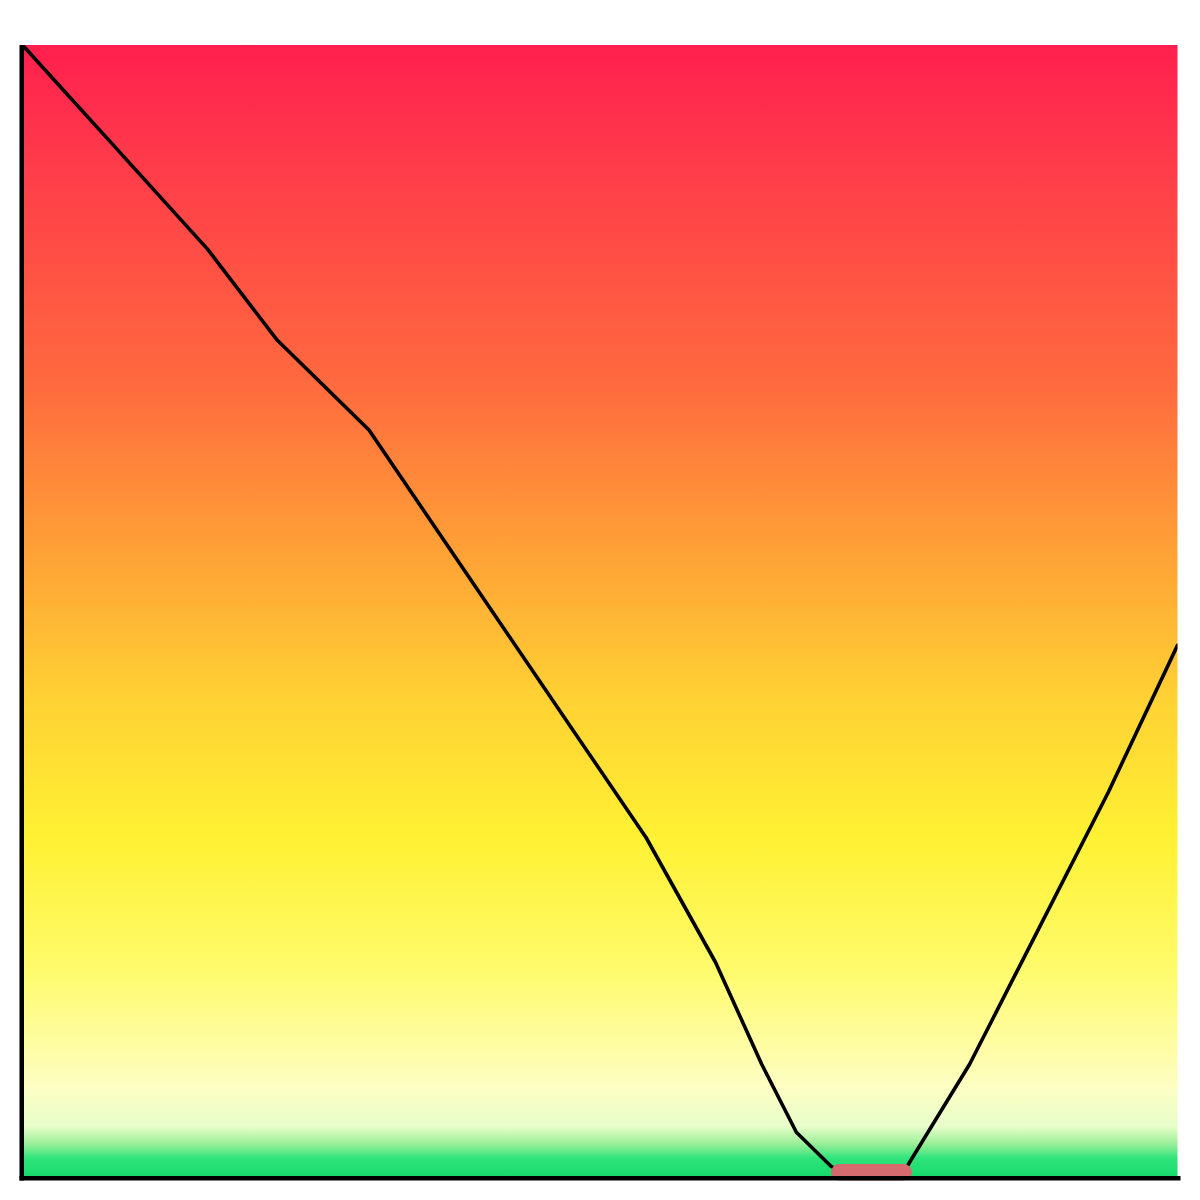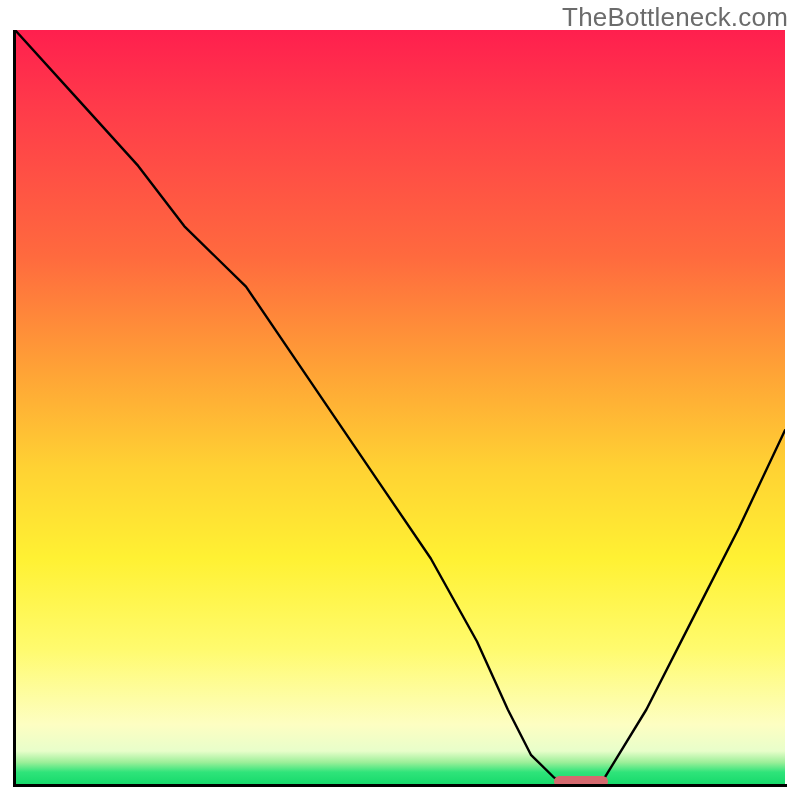--- a/index.html
+++ b/index.html
@@ -86,21 +86,20 @@
     height: 11px;
     border-radius: 6px;
     background: #d56a6f;
   }
 </style>
 </head>
 <body>
 
 <div class="frame">
 
-  <div class="watermark">TheBottleneck.com</div>
 
   <div class="plot-area">
     <div class="bg"></div>
 
     <svg class="curve" viewBox="0 0 770 755" preserveAspectRatio="none">
       <path fill="none" stroke="#000000" stroke-width="2.4" stroke-linecap="round" stroke-linejoin="round" d="M0.0 0.0 L61.6 67.9 L123.2 135.9 L169.4 196.3 L200.2 226.5 L231.0 256.7 L277.2 324.7 L323.4 392.6 L369.6 460.6 L415.8 528.5 L462.0 611.5 L492.8 679.5 L515.9 724.8 L539.0 747.5 L554.4 755.0 L585.2 755.0 L631.4 679.5 L677.6 588.9 L723.8 498.3 L770.0 400.2" id="curve-path"></path>
     </svg>
 
     <div class="marker" id="marker" style="left: 539px; width: 53.9px; bottom: -2px;"></div>
   </div>

